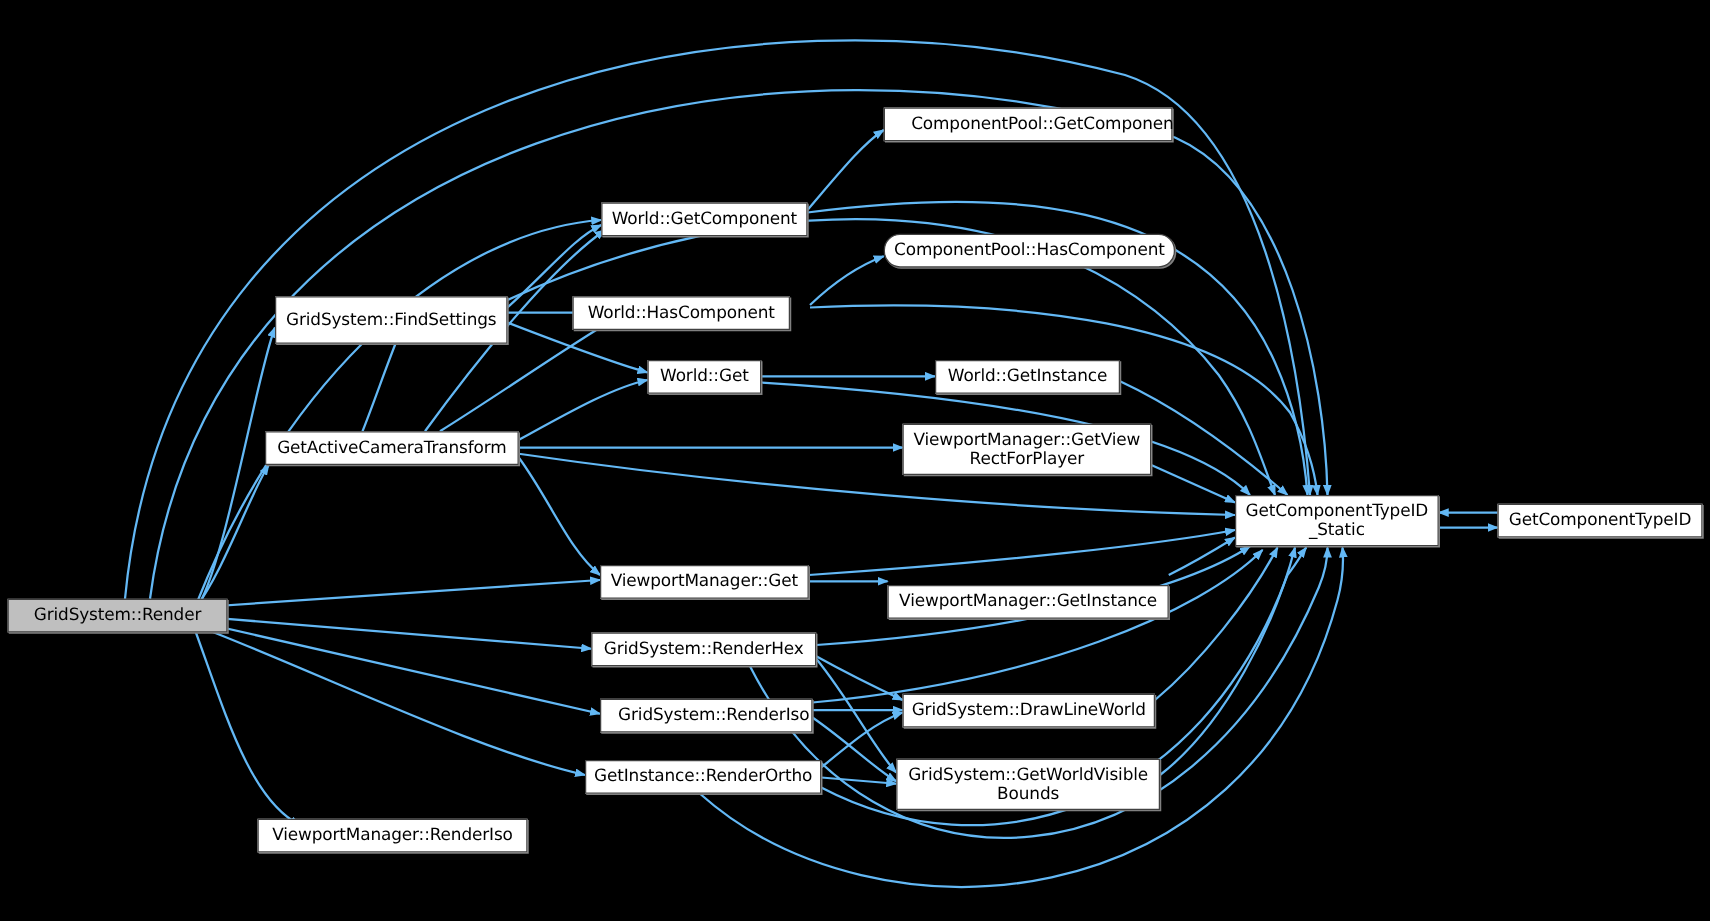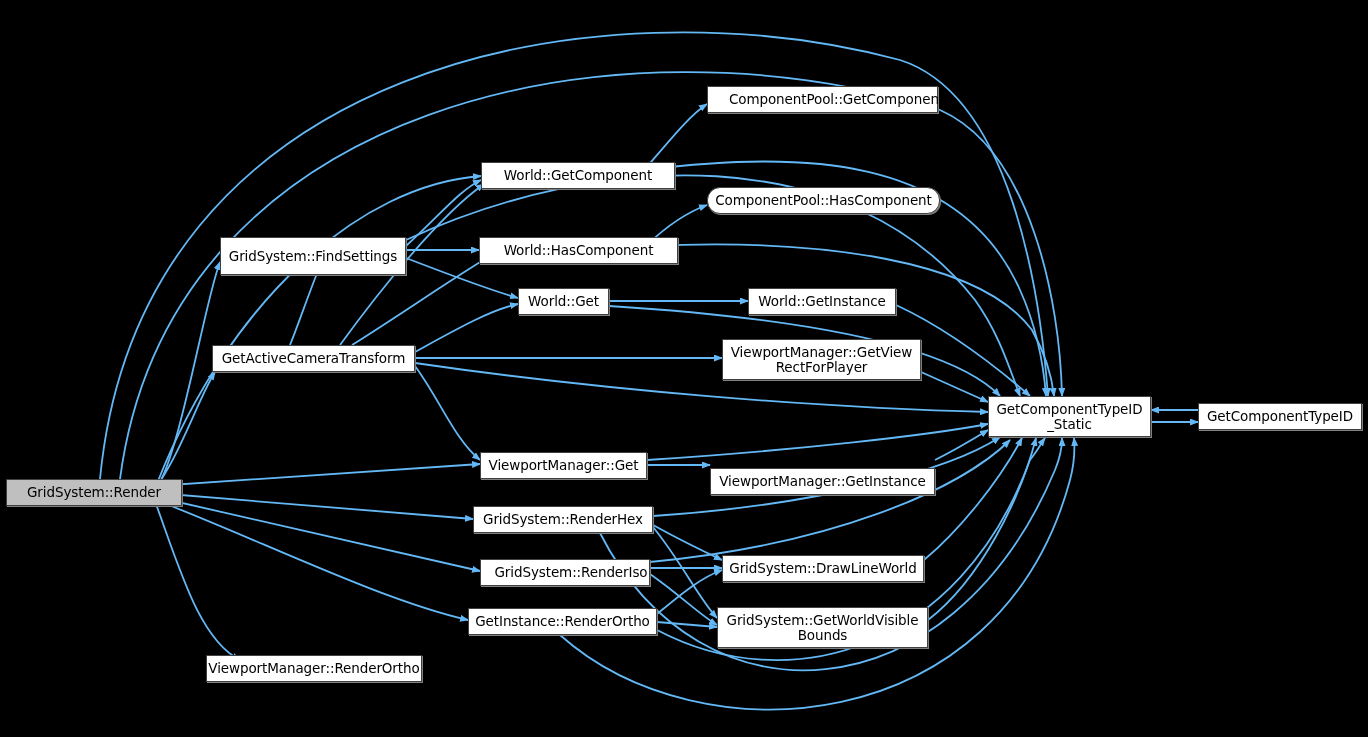--- a/index.html
+++ b/index.html
@@ -102,23 +102,23 @@
         <path d="M600,533 C700,730 950,720 1055,470 C1060,458 1062,446 1062,438" fill="none" stroke="#63b8f5" stroke-width="1.8" marker-end="url(#arrowhead)"></path>
         <path d="M560,635 C700,760 1000,740 1070,480 C1074,465 1075,450 1074,438" fill="none" stroke="#63b8f5" stroke-width="1.8" marker-end="url(#arrowhead)"></path>
         <path d="M1151,422 L1198,422" fill="none" stroke="#63b8f5" stroke-width="1.8" marker-end="url(#arrowhead)"></path>
         <path d="M1198,410 L1151,410" fill="none" stroke="#63b8f5" stroke-width="1.8" marker-end="url(#arrowhead)"></path>
       </g>
   </svg>
   <div id="node-group">
       <div class="node root" title="GridSystem::Render" style="left: 6px; top: 479px; width: 176px; height: 27px;"><span>GridSystem::Render</span></div>
       <div class="node" title="GridSystem::FindSettings" style="left: 220px; top: 237px; width: 186px; height: 38px;"><span>GridSystem::FindSettings</span></div>
       <div class="node" title="GetActiveCameraTransform" style="left: 212px; top: 345px; width: 203px; height: 27px;"><span>GetActiveCameraTransform</span></div>
-      <div class="node" title="ViewportManager::GetPlayers" style="left: 206px; top: 655px; width: 216px; height: 27px;"><span>ViewportManager::RenderOrtho</span></div>
-      <div class="node" title="World::GetComponent" style="left: 481px; top: 162px; width: 194px; height: 27px;"><span>World::GetComponent</span></div>
-      <div class="node" title="World::HasComponent" style="left: 479px; top: 237px; width: 199px; height: 27px;"><span>World::HasComponent</span></div>
+      <div class="node" title="ViewportManager::GetPlayers" style="left: 206px; top: 655px; width: 216px; height: 27px;"><span>ViewportManager::RenderIso</span></div>
+      <div class="node" title="World::GetComponent" style="left: 481px; top: 162px; width: 165px; height: 27px;"><span>World::GetComponent</span></div>
+      <div class="node" title="World::HasComponent" style="left: 458px; top: 237px; width: 174px; height: 27px;"><span>World::HasComponent</span></div>
       <div class="node" title="World::Get" style="left: 518px; top: 288px; width: 91px; height: 27px;"><span>World::Get</span></div>
       <div class="node" title="ViewportManager::Get" style="left: 480px; top: 452px; width: 167px; height: 27px;"><span>ViewportManager::Get</span></div>
       <div class="node" title="GridSystem::RenderHex" style="left: 473px; top: 506px; width: 180px; height: 27px;"><span>GridSystem::RenderHex</span></div>
       <div class="node" title="GridSystem::RenderIso" style="left: 480px; top: 559px; width: 170px; height: 27px; padding-left: 12px;"><span>GridSystem::RenderIso</span></div>
       <div class="node" title="GridSystem::RenderOrtho" style="left: 468px; top: 608px; width: 189px; height: 27px;"><span>GetInstance::RenderOrtho</span></div>
       <div class="node" title="ComponentPool::GetComponent" style="left: 707px; top: 86px; width: 231px; height: 27px; padding-left: 28px;"><span>ComponentPool::GetComponent</span></div>
       <div class="node" title="ComponentPool::HasComponent" style="left: 707px; top: 187px; width: 233px; height: 27px; border-radius: 13px;"><span>ComponentPool::HasComponent</span></div>
       <div class="node" title="World::GetInstance" style="left: 748px; top: 288px; width: 148px; height: 27px;"><span>World::GetInstance</span></div>
       <div class="node" title="ViewportManager::GetViewRectForPlayer" style="left: 722px; top: 339px; width: 199px; height: 41px;"><span>ViewportManager::GetView
 RectForPlayer</span></div>

